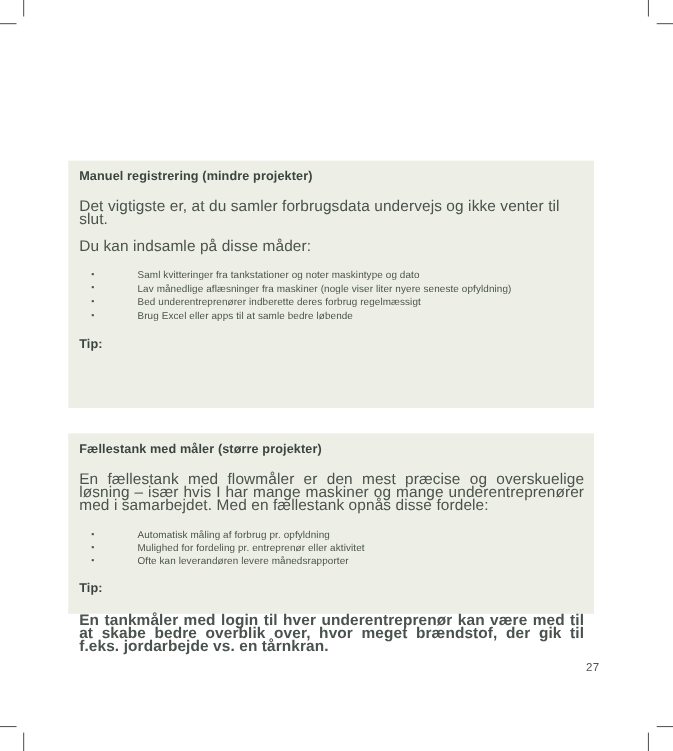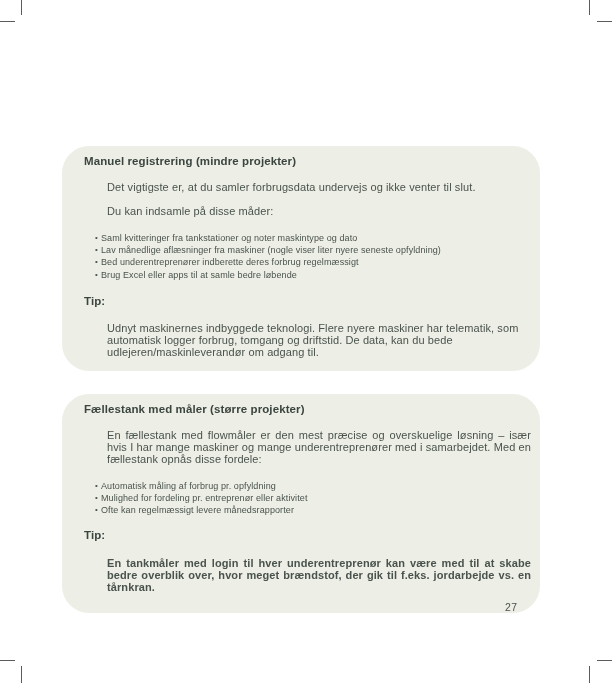--- a/index.html
+++ b/index.html
@@ -24,73 +24,71 @@
   .cm-bl-v { left: 21px;  top: 666px;  width: 1px;  height: 17px; }
   .cm-br-h { left: 597px; top: 660px;  width: 15px; height: 1px;  }
   .cm-br-v { left: 589px; top: 666px;  width: 1px;  height: 17px; }
 
   
   .card {
     position: absolute;
     left: 62px;
     width: 478px;
     background: #edefe6;
-    padding: 9px 9px 9px 22px;
-    border-radius: 27px;
+    padding: 9px 9px 9px 10px;
   }
   .card-1 { top: 146px; height: 225px; }
-  .card-2 { top: 394px; height: 219px; }
+  .card-2 { top: 394px; height: 164px; }
 
   .card h2 {
     font-size: 11.5px;
     font-weight: bold;
     color: #3b453f;
     letter-spacing: 0.1px;
     line-height: 13px;
   }
   .card p {
-    font-size: 11px;
+    font-size: 14px;
     line-height: 12px;
     color: #49524c;
     letter-spacing: 0.1px;
-    margin-left: 23px;
   }
   .card-2 p.justified { text-align: justify; }
 
   .para-intro-1 { margin-top: 13px; }
   .para-intro-2 { margin-top: 12px; }
 
   .bullet-list { margin-top: 15px; }
   .bullet-row { display: flex; font-size: 9px; line-height: 12.2px; color: #49524c; }
   .bullet-row .marker {
     width: 17px;
     padding-left: 11px;
     flex: 0 0 17px;
     font-size: 8px;
   }
-  .bullet-row .bullet-text { flex: 1; letter-spacing: 0.1px; }
+  .bullet-row .bullet-text { flex: 1; letter-spacing: 0.1px; margin-left: 36px; }
 
   .tip-label {
     margin-top: 14px;
     font-size: 11.5px;
     font-weight: bold;
     color: #3b453f;
     line-height: 13px;
   }
   .tip-text { margin-top: 14px; }
   .card-2 .tip-label { margin-top: 12px; }
   .card-2 .tip-text { margin-top: 15px; font-weight: bold; }
 
   
   .page-number {
     position: absolute;
     left: 505px;
     top: 601px;
     width: 40px;
-    text-align: left;
+    text-align: right;
     font-size: 10.5px;
     color: #49524e;
     letter-spacing: 0.3px;
   }
 </style>
 </head>
 <body>
 
 <div class="crop-mark cm-tl-v"></div>
 <div class="crop-mark cm-tl-h"></div>
@@ -117,37 +115,36 @@
     <div class="bullet-row">
       <span class="marker">•</span>
       <span class="bullet-text">Bed underentreprenører indberette deres forbrug regelmæssigt</span>
     </div>
     <div class="bullet-row">
       <span class="marker">•</span>
       <span class="bullet-text">Brug Excel eller apps til at samle bedre løbende</span>
     </div>
   </div>
   <h2 class="tip-label">Tip:</h2>
-  <p class="tip-text">Udnyt maskinernes indbyggede teknologi. Flere nyere maskiner har telematik, som automatisk logger forbrug, tomgang og driftstid. De data, kan du bede udlejeren/maskinleverandør om adgang til.</p>
 </section>
 
 <section class="card card-2">
   <h2>Fællestank med måler (større projekter)</h2>
   <p class="para-intro-1 justified">En fællestank med flowmåler er den mest præcise og overskuelige løsning – især hvis I har mange maskiner og mange underentreprenører med i samarbejdet. Med en fællestank opnås disse fordele:</p>
   <div class="bullet-list">
     <div class="bullet-row">
       <span class="marker">•</span>
       <span class="bullet-text">Automatisk måling af forbrug pr. opfyldning</span>
     </div>
     <div class="bullet-row">
       <span class="marker">•</span>
       <span class="bullet-text">Mulighed for fordeling pr. entreprenør eller aktivitet</span>
     </div>
     <div class="bullet-row">
       <span class="marker">•</span>
-      <span class="bullet-text">Ofte kan regelmæssigt levere månedsrapporter</span>
+      <span class="bullet-text">Ofte kan leverandøren levere månedsrapporter</span>
     </div>
   </div>
   <h2 class="tip-label">Tip:</h2>
   <p class="tip-text justified">En tankmåler med login til hver underentreprenør kan være med til at skabe bedre overblik over, hvor meget brændstof, der gik til f.eks. jordarbejde vs. en tårnkran.</p>
 </section>
 
 <div class="page-number">27</div>
 
 </body></html>

